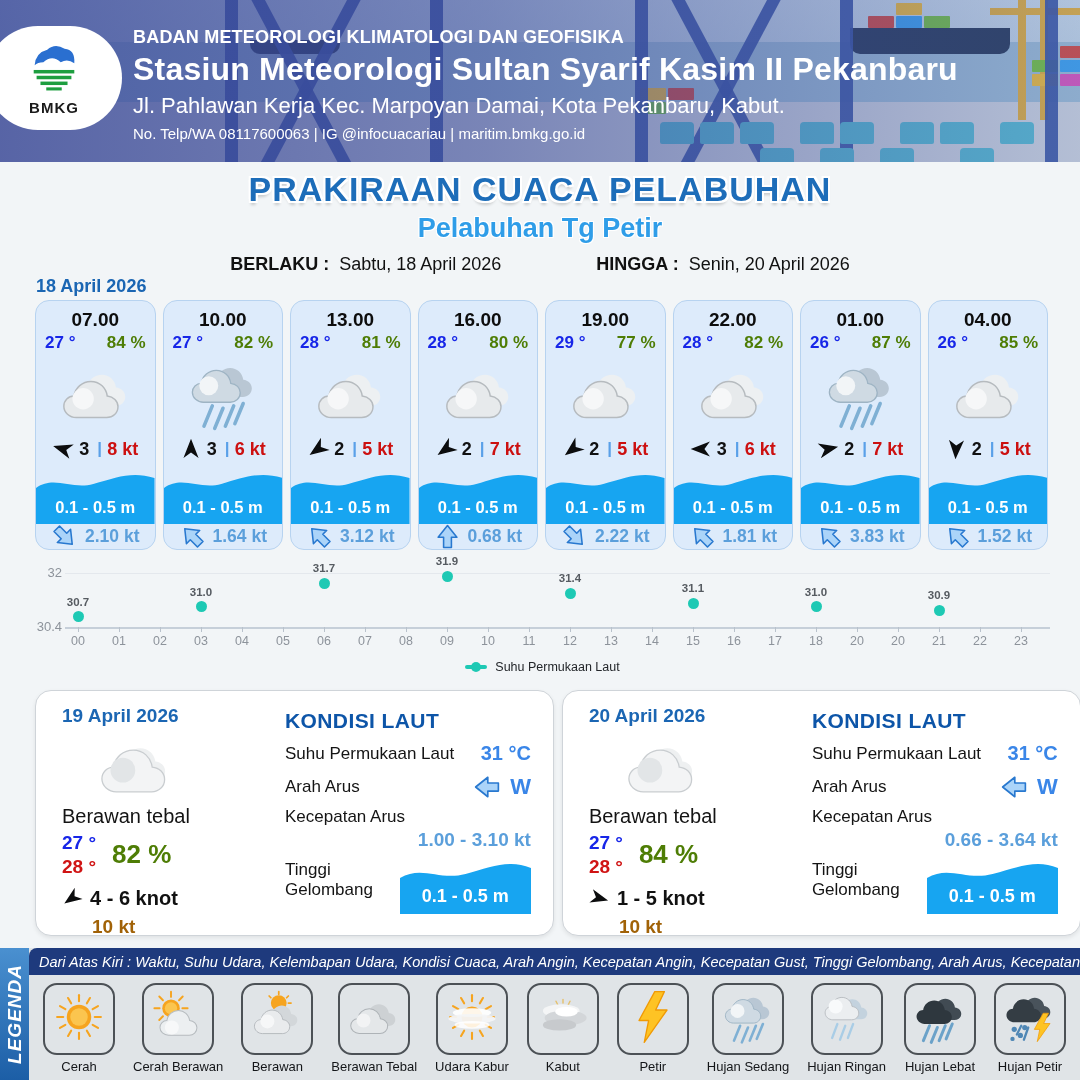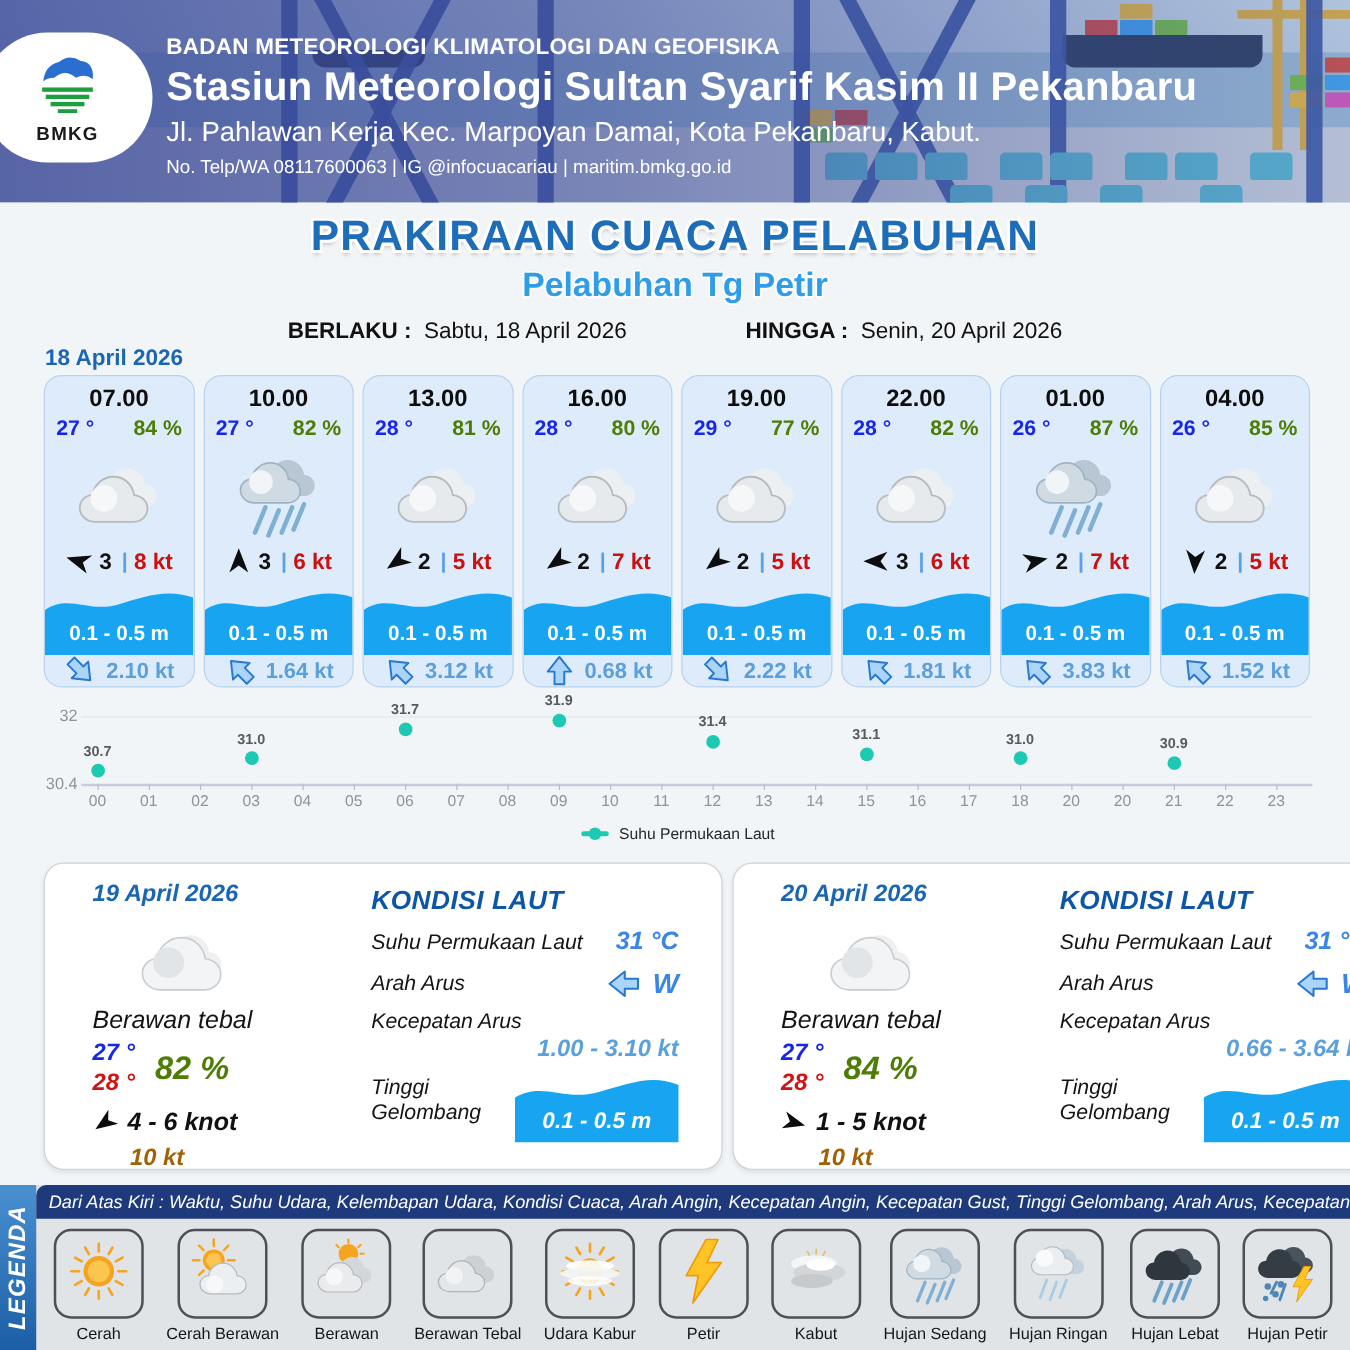--- a/index.html
+++ b/index.html
@@ -76,21 +76,21 @@
   .chart-legend{position:absolute;top:104px;left:0;width:100%;display:flex;align-items:center;
     justify-content:center;gap:8px;}
   .cl-marker{position:relative;width:22px;height:4px;border-radius:2px;background:#1ec9b4;}
   .cl-marker::after{content:"";position:absolute;left:6px;top:-3px;width:10px;height:10px;
     border-radius:50%;background:#1ec9b4;}
   .cl-text{font-size:12.5px;color:#23262a;}
 
   
   .day-row{position:absolute;top:690px;left:35px;width:1013px;height:246px;display:flex;gap:8px;}
   .dcard{flex:1;background:#fff;border:1.5px solid #cfd4d9;border-radius:16px;
-    box-shadow:0 2px 4px rgba(0,0,0,.08);display:flex;padding:14px 28px;box-sizing:border-box;font-style:italic;}
+    box-shadow:0 2px 4px rgba(0,0,0,.08);display:flex;padding:14px 16px;box-sizing:border-box;}
   .dc-left{width:205px;flex:none;padding-left:10px;}
   .dc-date{font-size:19px;font-weight:bold;color:#1b66b3;}
   .dc-icon{margin:6px 0 0 28px;width:96px;height:66px;}
   .dc-icon svg{width:96px;height:66px;}
   .dc-cond{font-size:20px;color:#141414;margin-top:6px;}
   .dc-temps{display:flex;align-items:center;gap:16px;margin-top:3px;}
   .dc-tcol{display:flex;flex-direction:column;line-height:1.25;}
   .dc-tmin{font-size:19px;font-weight:bold;color:#1726e8;}
   .dc-tmax{font-size:19px;font-weight:bold;color:#d01414;}
   .dc-hum{font-size:26px;font-weight:bold;color:#4e7d05;}
@@ -888,41 +888,41 @@
                 <ellipse cx="32" cy="34" rx="27" ry="5.5" fill="#f3f4f5" opacity="0.95"></ellipse>
                 <ellipse cx="32" cy="41" rx="20" ry="4.5" fill="#ffffff" opacity="0.85"></ellipse>
               </svg></span>
       </div>
       <div class="lg-lbl">Udara Kabur</div>
     </div>
 
     <div class="lg-item">
       <div class="lg-box">
         <span class="lg-ic"><svg viewBox="0 0 64 64">
-                <path d="M34 3 L16 36 L27 36 L22 61 L48 24 L35 24 L45 3 Z" fill="#fec324" stroke="#f09a05" stroke-width="1.5" stroke-linejoin="round"></path>
-              </svg></span>
-      </div>
-      <div class="lg-lbl">Petir</div>
-    </div>
-
-    <div class="lg-item">
-      <div class="lg-box">
-        <span class="lg-ic"><svg viewBox="0 0 64 64">
                 <g stroke="#e5c06a" stroke-width="1.6" stroke-linecap="round">
                   <line x1="24" y1="14" x2="26" y2="18"></line>
                   <line x1="32" y1="12" x2="32" y2="16"></line>
                   <line x1="40" y1="14" x2="38" y2="18"></line>
                 </g>
                 <ellipse cx="30" cy="25" rx="21" ry="7.5" fill="#f4f5f6"></ellipse>
                 <ellipse cx="35" cy="33" rx="24" ry="8.5" fill="#d3d6d9"></ellipse>
                 <ellipse cx="28" cy="41" rx="19" ry="6.5" fill="#c7cacd"></ellipse>
                 <ellipse cx="36" cy="26" rx="13" ry="5.5" fill="#ffffff"></ellipse>
               </svg></span>
       </div>
       <div class="lg-lbl">Kabut</div>
+    </div>
+
+    <div class="lg-item">
+      <div class="lg-box">
+        <span class="lg-ic"><svg viewBox="0 0 64 64">
+                <path d="M34 3 L16 36 L27 36 L22 61 L48 24 L35 24 L45 3 Z" fill="#fec324" stroke="#f09a05" stroke-width="1.5" stroke-linejoin="round"></path>
+              </svg></span>
+      </div>
+      <div class="lg-lbl">Petir</div>
     </div>
 
     <div class="lg-item">
       <div class="lg-box">
         <span class="lg-ic"><svg viewBox="0 0 64 64">
                 <g transform="translate(16,1) scale(0.76)">
                   <path d="M16 44 C10 44 5 39.5 5 34 C5 29 9 25 14 25 C15 17.5 21.5 12 29 12 C36.5 12 42.5 17.5 43.5 25 C49 25.5 53 29.5 53 34.5 C53 40 48.5 44 43 44 Z" fill="#b9c7d4"></path>
                 </g>
                 <g transform="translate(2,2) scale(0.84)">
                   <path d="M16 44 C10 44 5 39.5 5 34 C5 29 9 25 14 25 C15 17.5 21.5 12 29 12 C36.5 12 42.5 17.5 43.5 25 C49 25.5 53 29.5 53 34.5 C53 40 48.5 44 43 44 Z" fill="#cfdae3" stroke="#9eb4c4" stroke-width="1.3"></path>

